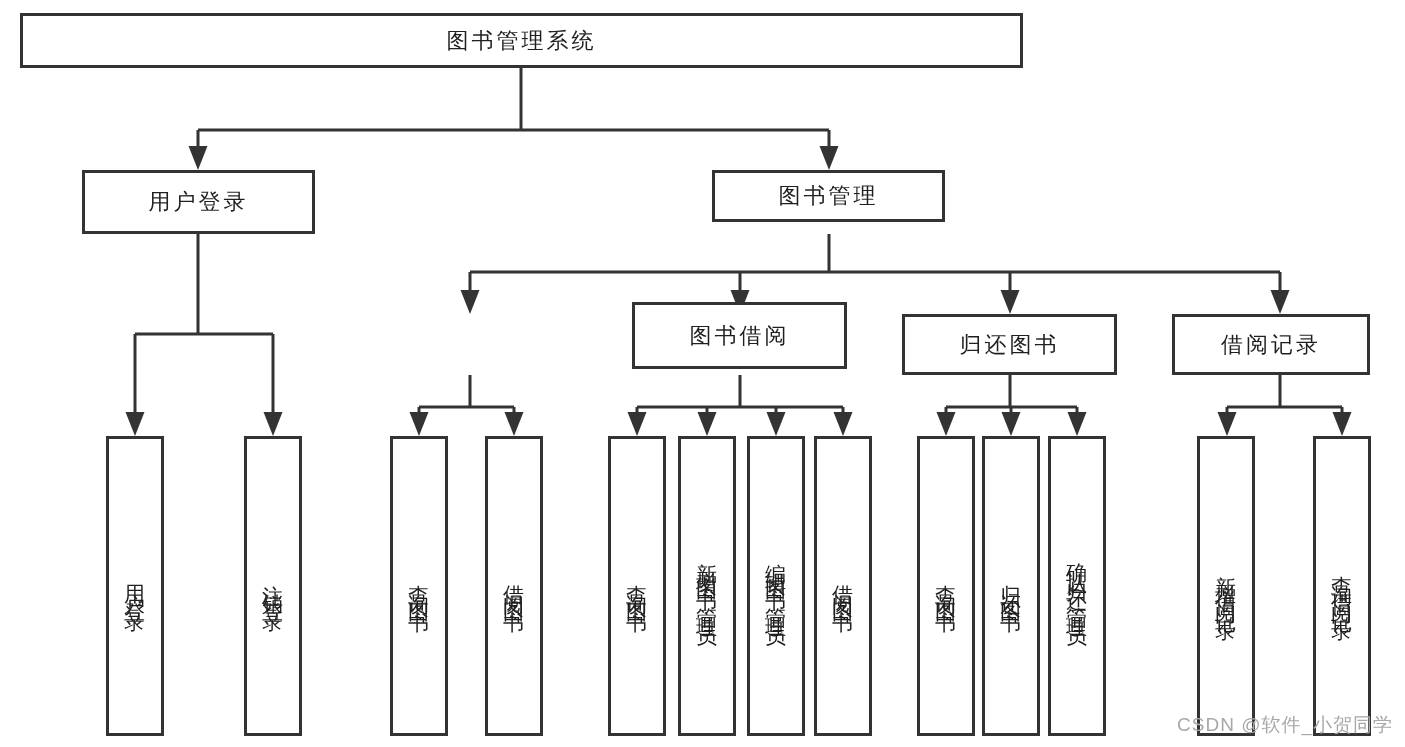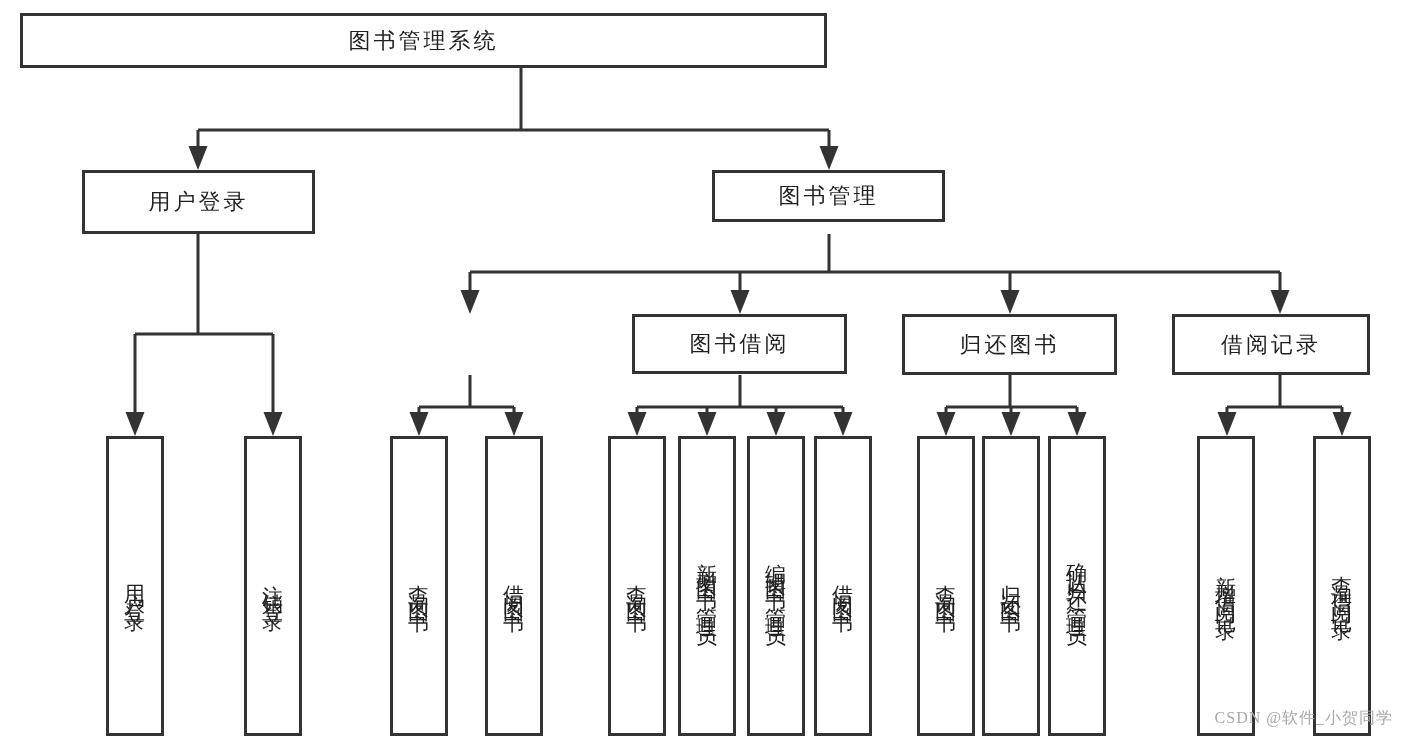--- a/index.html
+++ b/index.html
@@ -60,26 +60,25 @@
     text-orientation: mixed;
     font-size: 21px;
     letter-spacing: 9px;
     line-height: 1;
     color: var(--text);
     white-space: nowrap;
   }
   .watermark {
     position: absolute;
     right: 12px;
-    bottom: 18px;
-    font-size: 16px;
+    bottom: 9px;
+    font-size: 19px;
     letter-spacing: 1px;
     color: var(--watermark);
     white-space: nowrap;
-    font-family: Liberation Serif, serif;
   }
 </style>
 </head>
 <body>
 
 <div class="canvas">
 
   <svg class="connectors" viewBox="0 0 1405 747" xmlns="http://www.w3.org/2000/svg">
     <g>
       <path d="M521 68 V130 M198 130 H829 M198 130 V150 M829 130 V150"></path>
@@ -116,32 +115,32 @@
       <polygon points="1001.5,412 1020.5,412 1011,436"></polygon>
       <polygon points="1067.5,412 1086.5,412 1077,436"></polygon>
     </g>
     <g>
       <path d="M1280 375 V407 M1227 407 H1342 M1227 407 V414 M1342 407 V414"></path>
       <polygon points="1217.5,412 1236.5,412 1227,436"></polygon>
       <polygon points="1332.5,412 1351.5,412 1342,436"></polygon>
     </g>
   </svg>
 
-  <div class="box" style="left:20px; top:13px; width:807px; height:55px;">
+  <div class="box" style="left:20px; top:13px; width:1003px; height:55px;">
     <span class="h-label">图书管理系统</span>
   </div>
 
   <div class="box" style="left:82px; top:170px; width:233px; height:64px;">
     <span class="h-label">用户登录</span>
   </div>
   <div class="box" style="left:712px; top:170px; width:233px; height:52px;">
     <span class="h-label">图书管理</span>
   </div>
 
-  <div class="box" style="left:632px; top:314px; width:215px; height:60px;">
+  <div class="box" style="left:632px; top:302px; width:215px; height:67px;">
     <span class="h-label">图书借阅</span>
   </div>
   <div class="box" style="left:902px; top:314px; width:215px; height:61px;">
     <span class="h-label">归还图书</span>
   </div>
   <div class="box" style="left:1172px; top:314px; width:198px; height:61px;">
     <span class="h-label">借阅记录</span>
   </div>
 
   <div class="box leaf" style="left:106px;">

